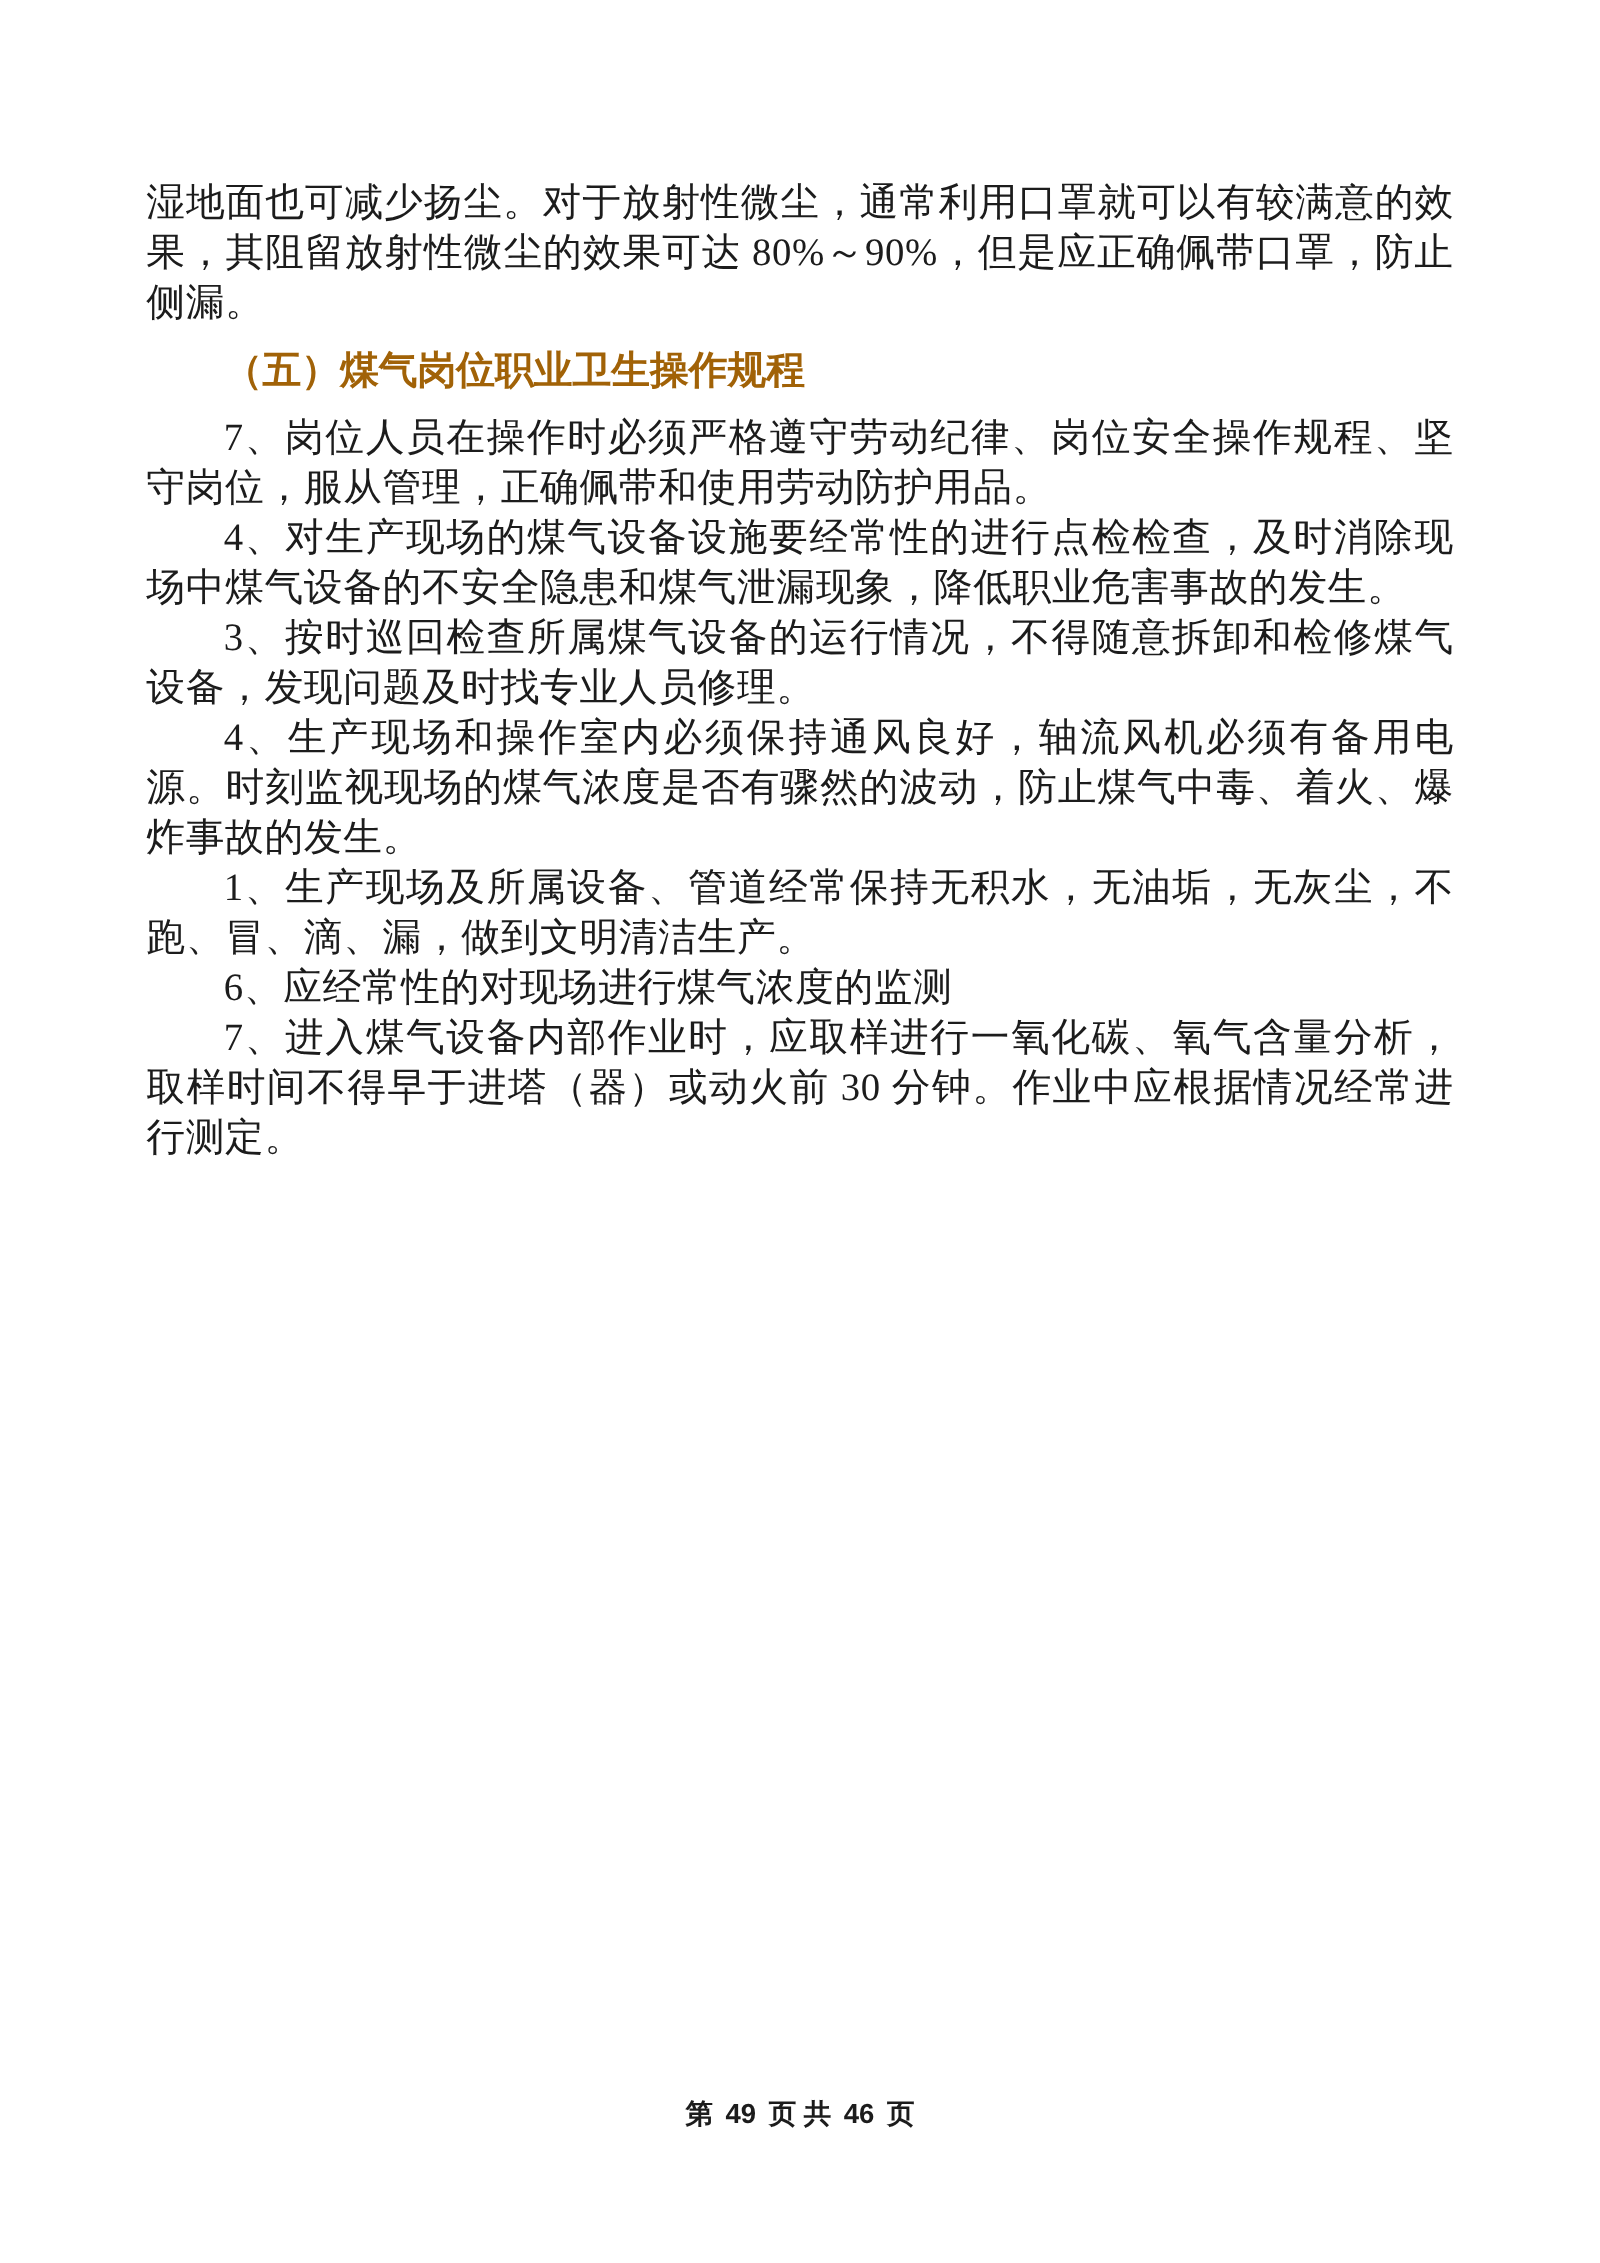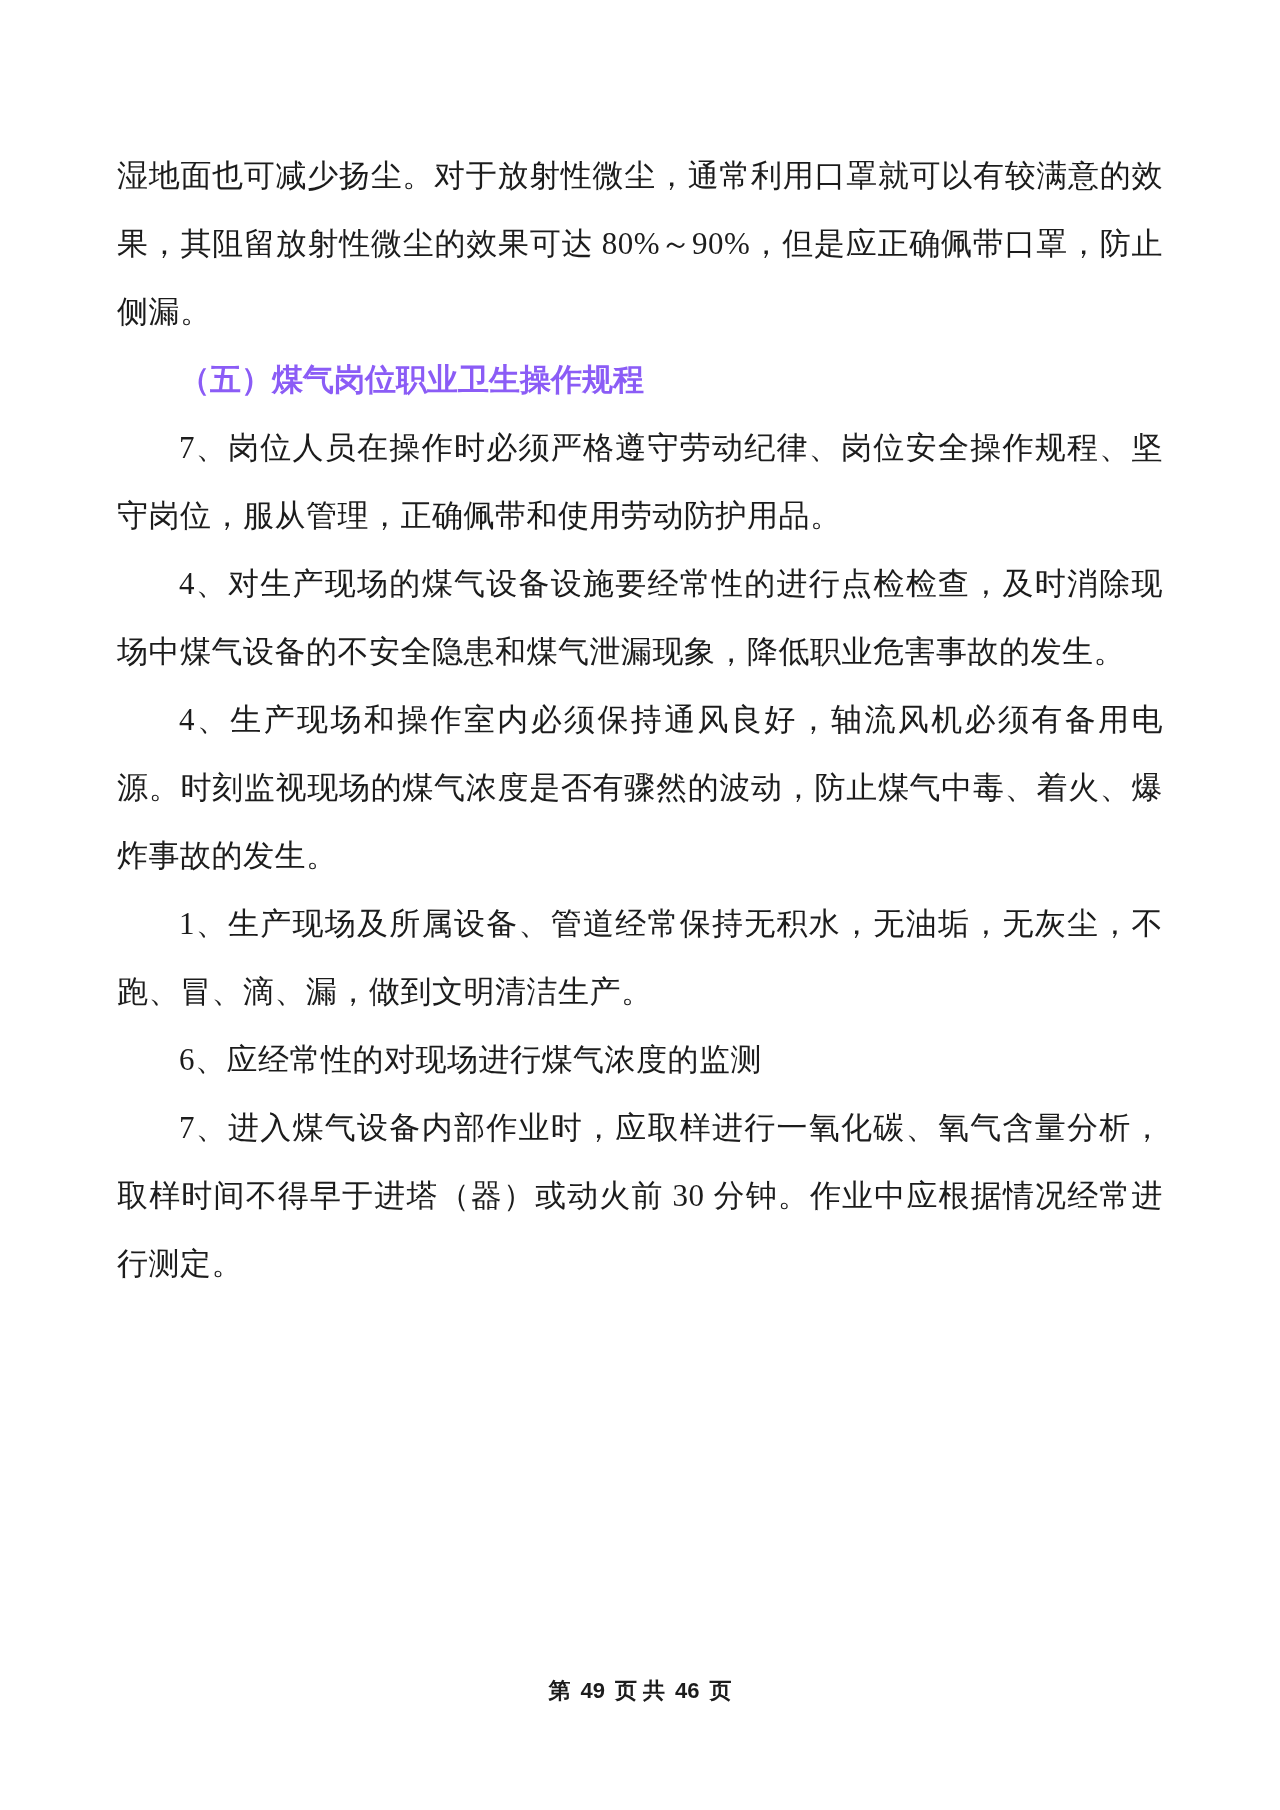--- a/index.html
+++ b/index.html
@@ -18,38 +18,38 @@
   }
   .content {
     position: absolute;
     left: 117px;
     top: 142px;
     width: 1046px;
   }
   .para {
     margin: 0;
     font-size: 31px;
-    line-height: 68px;
+    line-height: 40px;
     text-align: justify;
     text-indent: 2em;
     font-weight: normal;
     letter-spacing: 0.5px;
   }
   .para.no-indent {
     text-indent: 0;
   }
   .heading {
     margin: 0;
     font-size: 31px;
     line-height: 68px;
     text-indent: 2em;
     text-align: left;
     font-family: "Liberation Sans", "DejaVu Sans", sans-serif;
     font-weight: bold;
-    color: #8b5cf6;
+    color: #a16207;
   }
   .page-footer {
     position: absolute;
     left: 0;
     top: 1676px;
     width: 1280px;
     display: flex;
     justify-content: center;
     align-items: baseline;
     gap: 10px;
@@ -62,20 +62,21 @@
 </style>
 </head>
 <body>
 
 <div class="page">
   <main class="content">
     <p class="para no-indent">湿地面也可减少扬尘。对于放射性微尘，通常利用口罩就可以有较满意的效果，其阻留放射性微尘的效果可达 80%～90%，但是应正确佩带口罩，防止侧漏。</p>
     <h2 class="heading">（五）煤气岗位职业卫生操作规程</h2>
     <p class="para">7、岗位人员在操作时必须严格遵守劳动纪律、岗位安全操作规程、坚守岗位，服从管理，正确佩带和使用劳动防护用品。</p>
     <p class="para">4、对生产现场的煤气设备设施要经常性的进行点检检查，及时消除现场中煤气设备的不安全隐患和煤气泄漏现象，降低职业危害事故的发生。</p>
+    <p class="para">3、按时巡回检查所属煤气设备的运行情况，不得随意拆卸和检修煤气设备，发现问题及时找专业人员修理。</p>
     <p class="para">4、生产现场和操作室内必须保持通风良好，轴流风机必须有备用电源。时刻监视现场的煤气浓度是否有骤然的波动，防止煤气中毒、着火、爆炸事故的发生。</p>
     <p class="para">1、生产现场及所属设备、管道经常保持无积水，无油垢，无灰尘，不跑、冒、滴、漏，做到文明清洁生产。</p>
     <p class="para">6、应经常性的对现场进行煤气浓度的监测</p>
     <p class="para">7、进入煤气设备内部作业时，应取样进行一氧化碳、氧气含量分析，取样时间不得早于进塔（器）或动火前 30 分钟。作业中应根据情况经常进行测定。</p>
   </main>
 
   <footer class="page-footer">
     <span>第</span>
     <span>49</span>
     <span>页 共</span>

